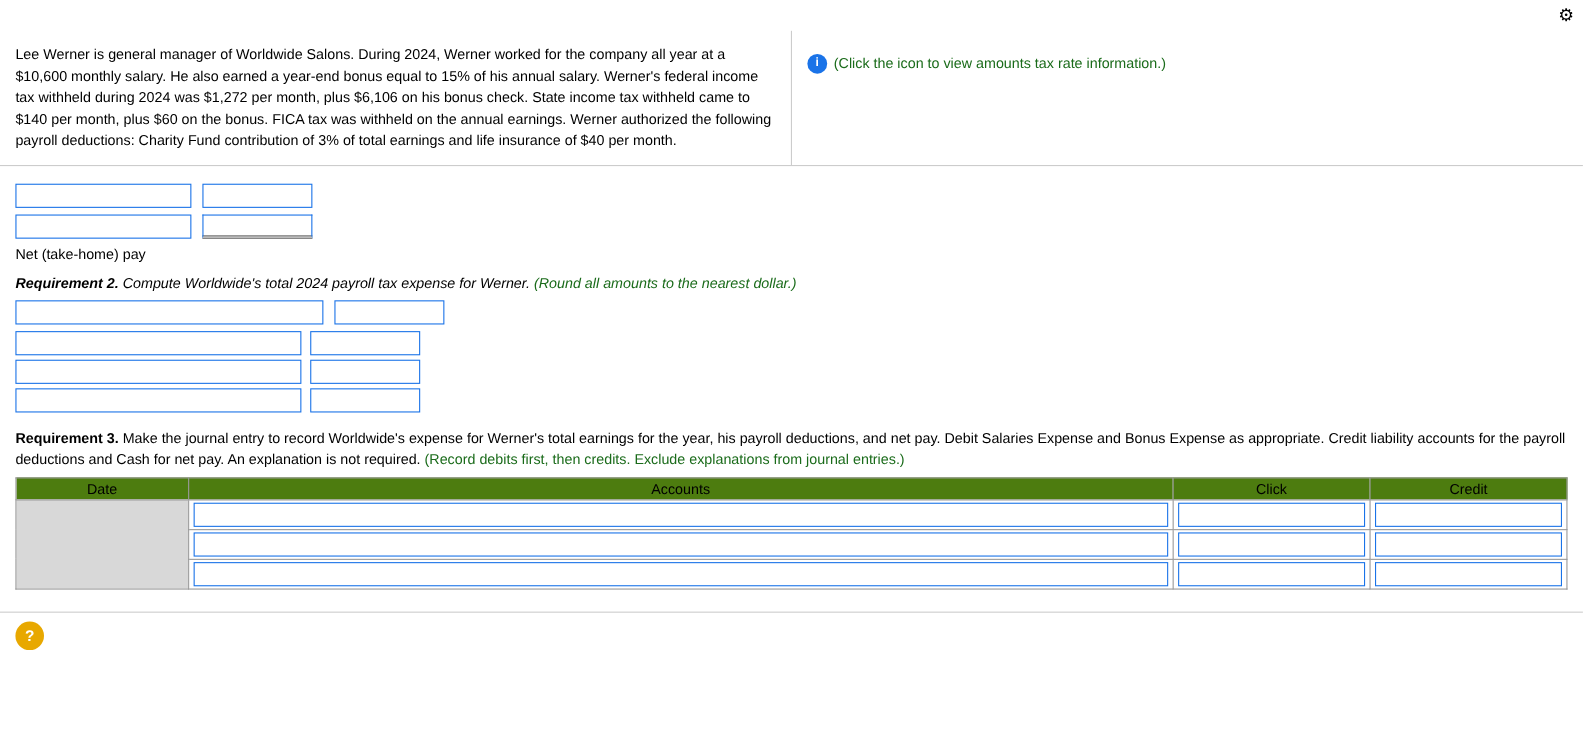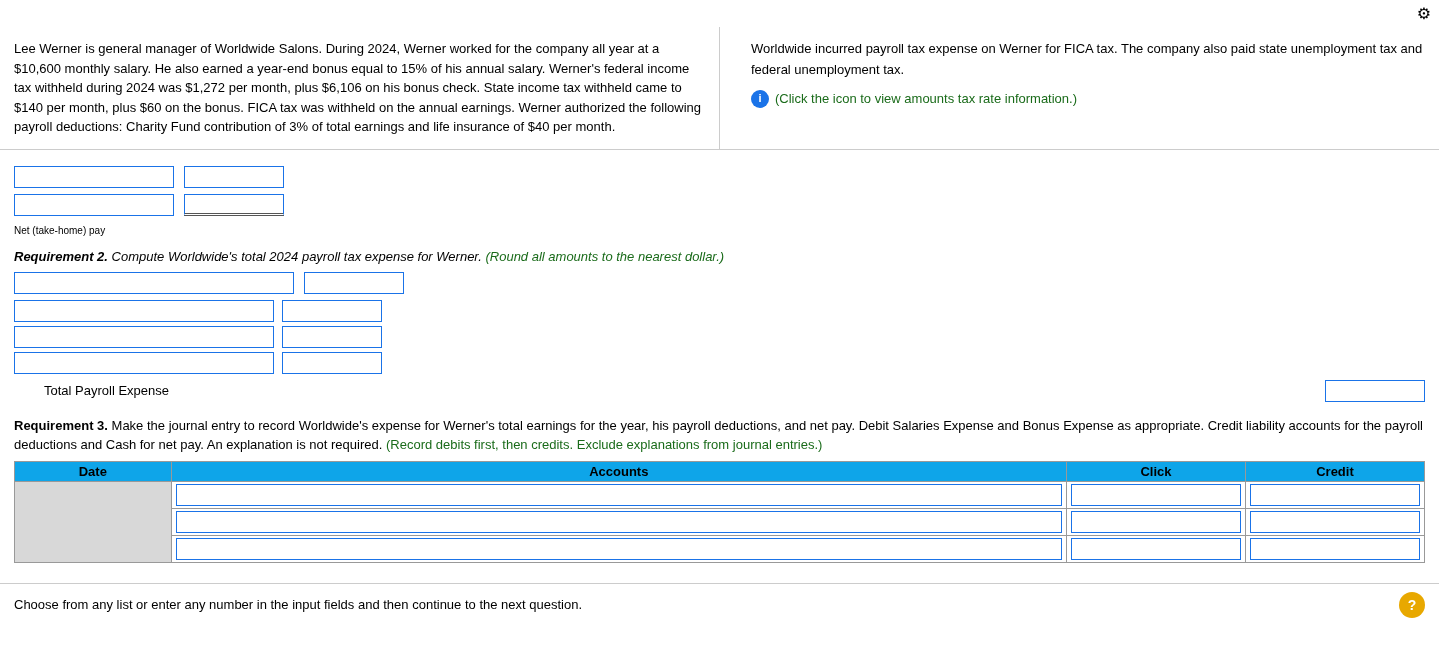--- a/index.html
+++ b/index.html
@@ -1,58 +1,58 @@
 <!DOCTYPE html>
 <html><head>
   <meta charset="utf-8">
   <style>
     * { box-sizing: border-box; margin: 0; padding: 0; }
     body { font-family: Arial, sans-serif; font-size: 13px; background: #fff; color: #000; width: 1439px; }
 
     .main-container { display: flex; flex-direction: column; width: 100%; }
 
-    .top-section { display: flex; border-bottom: 1px solid #ccc; gap: 17px; }
+    .top-section { display: flex; border-bottom: 1px solid #ccc; }
     .top-left { flex: 0 0 720px; padding: 12px 14px; border-right: 1px solid #ccc; font-size: 13px; line-height: 1.5; }
     .top-right { flex: 1; padding: 12px 14px; font-size: 13px; line-height: 1.6; }
 
     .info-box { display: flex; align-items: flex-start; gap: 6px; margin: 8px 0; }
     .info-icon { width: 18px; height: 18px; background: #1a73e8; border-radius: 50%; color: #fff; font-size: 11px; font-weight: bold; display: flex; align-items: center; justify-content: center; flex-shrink: 0; margin-top: 1px; }
     .info-text { color: #1a6b1a; font-size: 13px; }
     .requirements-link { color: #000; text-decoration: underline; }
 
     .content-area { padding: 10px 14px; }
 
     .input-row { display: flex; align-items: center; gap: 10px; margin: 6px 0; }
     .input-small { width: 160px; height: 22px; border: 1.5px solid #1a73e8; outline: none; }
     .input-medium { width: 100px; height: 22px; border: 1.5px solid #1a73e8; outline: none; }
     .input-large { width: 260px; height: 22px; border: 1.5px solid #1a73e8; outline: none; }
     .input-wide { width: 280px; height: 22px; border: 1.5px solid #1a73e8; outline: none; }
 
     .net-pay-row { display: flex; align-items: center; gap: 10px; margin: 6px 0; }
-    .net-pay-label { font-size: 10px; margin-top: 36px; }
+    .net-pay-label { font-size: 13px; margin-top: 36px; }
 
     .requirement-header { font-weight: bold; margin: 12px 0 8px 0; font-size: 13px; font-style: italic; }
     .requirement-note { color: #1a6b1a; font-weight: normal; }
 
     .req2-row { display: flex; align-items: center; gap: 10px; margin: 6px 0; }
 
     .employer-taxes-label { font-size: 13px; margin: 8px 0 4px 0; }
 
     .employer-row { display: flex; align-items: center; gap: 8px; margin: 4px 0; }
 
     .total-row { display: flex; align-items: center; gap: 10px; margin: 6px 0; }
     .total-label { font-size: 13px; padding-left: 30px; }
 
     .req3-container { margin-top: 14px; }
     .req3-header { font-weight: bold; font-size: 13px; margin-bottom: 6px; line-height: 1.5; }
     .req3-note { color: #1a6b1a; font-weight: normal; }
 
     .journal-table { width: 100%; border-collapse: collapse; margin-top: 6px; }
     .journal-table th, .journal-table td { border: 1px solid #999; padding: 2px 4px; font-size: 13px; }
-    .journal-table th { text-align: center; background: #0ea5e9; font-weight: bold; }
+    .journal-table th { text-align: center; background: #4d7c0f; font-weight: normal; }
     .journal-table .col-date { width: 70px; text-align: center; }
     .journal-table .col-accounts { width: 400px; }
     .journal-table .col-debit { width: 80px; text-align: center; }
     .journal-table .col-credit { width: 80px; text-align: center; }
 
     .journal-table td input { width: 100%; height: 22px; border: 1.5px solid #1a73e8; outline: none; }
     .journal-table .date-cell { background: #e0e0e0; }
 
     .footer-bar { display: flex; align-items: center; justify-content: space-between; padding: 8px 14px; border-top: 1px solid #ccc; margin-top: 10px; }
     .footer-text { font-size: 13px; }
@@ -67,21 +67,20 @@
 
   <div class="top-right-corner">
     <span style="font-size:16px; cursor:pointer;">⚙</span>
   </div>
 
   <div class="top-section">
     <div class="top-left">
       <span>Lee Werner is general manager of Worldwide Salons. During 2024, Werner worked for the company all year at a $10,600 monthly salary. He also earned a year-end bonus equal to 15% of his annual salary. Werner's federal income tax withheld during 2024 was $1,272 per month, plus $6,106 on his bonus check. State income tax withheld came to $140 per month, plus $60 on the bonus. FICA tax was withheld on the annual earnings. Werner authorized the following payroll deductions: Charity Fund contribution of 3% of total earnings and life insurance of $40 per month.</span>
     </div>
     <div class="top-right">
-      <p>Worldwide incurred payroll tax expense on Werner for FICA tax. The company also paid state unemployment tax and federal unemployment tax.</p>
       <div class="info-box">
         <div class="info-icon">i</div>
         <span class="info-text">(Click the icon to view amounts tax rate information.)</span>
       </div>
     </div>
   </div>
 
   <div class="content-area">
 
     <div class="input-row">
@@ -118,24 +117,20 @@
     <div class="employer-row">
       <input class="input-large" type="text" style="">
       <input class="input-medium" type="text" style="">
     </div>
     <div class="employer-row">
       <input class="input-large" type="text" style="">
       <input class="input-medium" type="text" style="">
     </div>
 
 
-    <div class="total-row">
-      <span class="total-label">Total Payroll Expense</span>
-      <input class="input-medium" type="text" style="margin-left: auto; width: 100px;">
-    </div>
 
     <div class="req3-container">
       <div class="req3-header">
         <span>Requirement 3.</span>
         <span style="font-weight:normal;">Make the journal entry to record Worldwide's expense for Werner's total earnings for the year, his payroll deductions, and net pay. Debit Salaries Expense and Bonus Expense as appropriate. Credit liability accounts for the payroll deductions and Cash for net pay. An explanation is not required.</span>
         <span class="req3-note">(Record debits first, then credits. Exclude explanations from journal entries.)</span>
       </div>
 
       <table class="journal-table">
         <thead>
@@ -162,17 +157,16 @@
             <td><input type="text" style=""></td>
             <td><input type="text" style=""></td>
             <td><input type="text" style=""></td>
           </tr>
         </tbody>
       </table>
     </div>
   </div>
 
   <div class="footer-bar">
-    <span class="footer-text">Choose from any list or enter any number in the input fields and then continue to the next question.</span>
     <button class="help-btn">?</button>
   </div>
 
 </div>
 
 </body></html>

